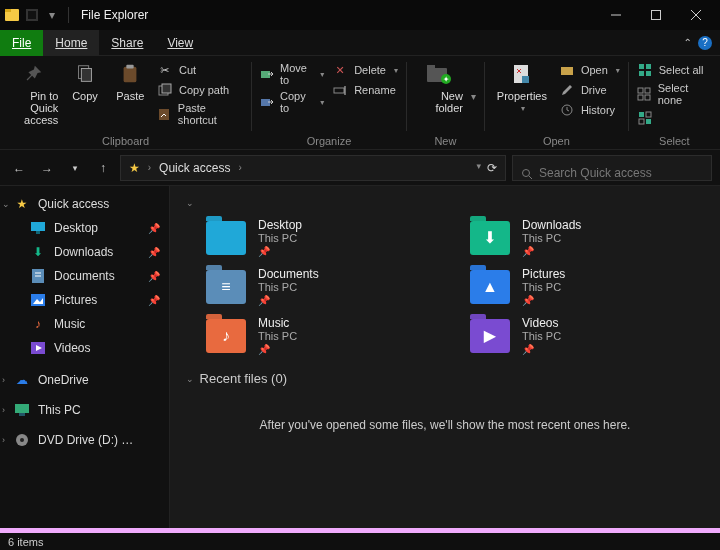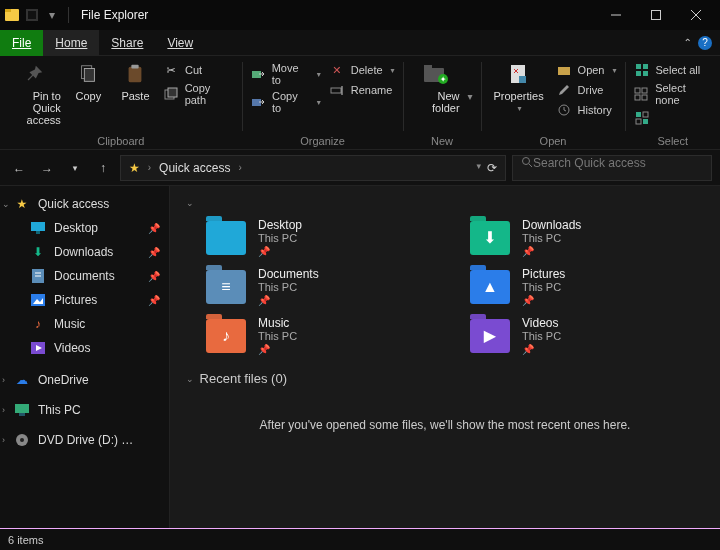--- a/index.html
+++ b/index.html
@@ -31,21 +31,21 @@
   .caret { font-size:8px; color:#888; margin-left:2px; }
   .vsep { width:1px; background:#2a2a2a; margin: 6px 0 18px 0; }
 
   .addrbar { height: 36px; background:#111; display:flex; align-items:center; gap:6px; padding:0 8px; border-bottom:1px solid #222;}
   .navbtn { width:22px; height:22px; display:flex; align-items:center; justify-content:center; color:#ccc; }
   .addrbox { flex:1; height:26px; background:#1a1a1a; display:flex; align-items:center; padding:0 8px; gap:8px; border:1px solid #2c2c2c; }
   .addrbox .star { color:#f6c945; }
   .addrbox .crumb { color:#ddd; font-size:12px; }
   .addrbox .sep { color:#888; font-size:10px; }
   .addrtail { display:flex; gap:6px; margin-left:auto; }
-  .searchbox { width:200px; height:26px; background:#1a1a1a; display:flex; align-items:flex-start; padding:0 8px; border:1px solid #2c2c2c; color:#777; }
+  .searchbox { width:200px; height:26px; background:#1a1a1a; display:flex; align-items:flex-end; padding:0 8px; gap:6px; border:1px solid #2c2c2c; color:#777; }
 
   .body { display:flex; height: calc(550px - 30px - 26px - 94px - 36px - 22px); }
   .sidebar { width: 170px; background:#111; border-right:1px solid #222; padding:6px 0; overflow:hidden; }
   .sideitem { display:flex; align-items:center; gap:8px; padding:4px 8px 4px 14px; color:#ddd; font-size:12px; }
   .sideitem.lvl1 { padding-left: 30px; position:relative; }
   .sideitem .ic { width:16px; height:16px; display:flex; align-items:center; justify-content:center; }
   .pin { margin-left:auto; color:#777; font-size:10px; }
   .expand { position:absolute; left:4px; color:#888; font-size:9px; }
   .expand.lvl0 { left:2px; }
 
@@ -54,21 +54,21 @@
   .section-head .chev { color:#888; font-size:9px; }
   .grid { display:grid; grid-template-columns: 1fr 1fr; gap: 10px 30px; margin-left:20px; }
   .fitem { display:flex; align-items:center; gap:12px; }
   .fic { width:40px; height:34px; border-radius:3px; display:flex; align-items:center; justify-content:center; color:#fff; font-size:16px; position:relative; }
   .fic::before { content:""; position:absolute; top:-5px; left:0; width:16px; height:5px; border-radius:2px 2px 0 0; background:inherit; opacity:.9; }
   .ftexts .t1 { font-size:12px; color:#eee; }
   .ftexts .t2 { font-size:11px; color:#aaa; }
   .ftexts .pinrow { font-size:10px; color:#777; margin-top:2px; }
   .recent-msg { text-align:center; color:#ccc; font-size:12px; margin: 32px 0; }
 
-  .status { height:22px; background:#0f0f0f; display:flex; align-items:center; padding:0 8px; font-size:11px; color:#ccc; border-top:1px solid #f0abfc;}
+  .status { height:22px; background:#0f0f0f; display:flex; align-items:center; padding:0 8px; font-size:11px; color:#ccc; border-top:5px solid #f0abfc;}
   svg { display:block; }
 </style>
 </head>
 <body>
 
 <div class="titlebar">
   <div class="sysicons">
     <span class="sysbox">
       <svg width="14" height="12" viewBox="0 0 14 12">
           <rect width="14" height="12" rx="1" fill="#f6c945"></rect>
@@ -152,20 +152,29 @@
           </div>
         <div class="ritem">
             <span class="ic">
               <svg width="14" height="14" viewBox="0 0 14 14">
                 <rect x="1" y="3" width="9" height="9" fill="none" stroke="#888"></rect>
                 <rect x="4" y="1" width="9" height="9" fill="#333" stroke="#aaa"></rect>
               </svg>
             </span>
             <span>Copy path</span>
           </div>
+        <div class="ritem">
+            <span class="ic">
+              <svg width="14" height="14" viewBox="0 0 14 14">
+                <rect x="2" y="2" width="10" height="11" fill="#6b4a2b"></rect>
+                <path d="M4 10l3-3 2 2" stroke="#fff" fill="none"></path>
+              </svg>
+            </span>
+            <span>Paste shortcut</span>
+          </div>
       </div>
     </div>
     <div class="lbl">Clipboard</div>
   </div>
   <div class="vsep"></div>
 
   <div class="rgroup">
     <div class="row">
       <div class="rstack">
         <div class="ritem">

